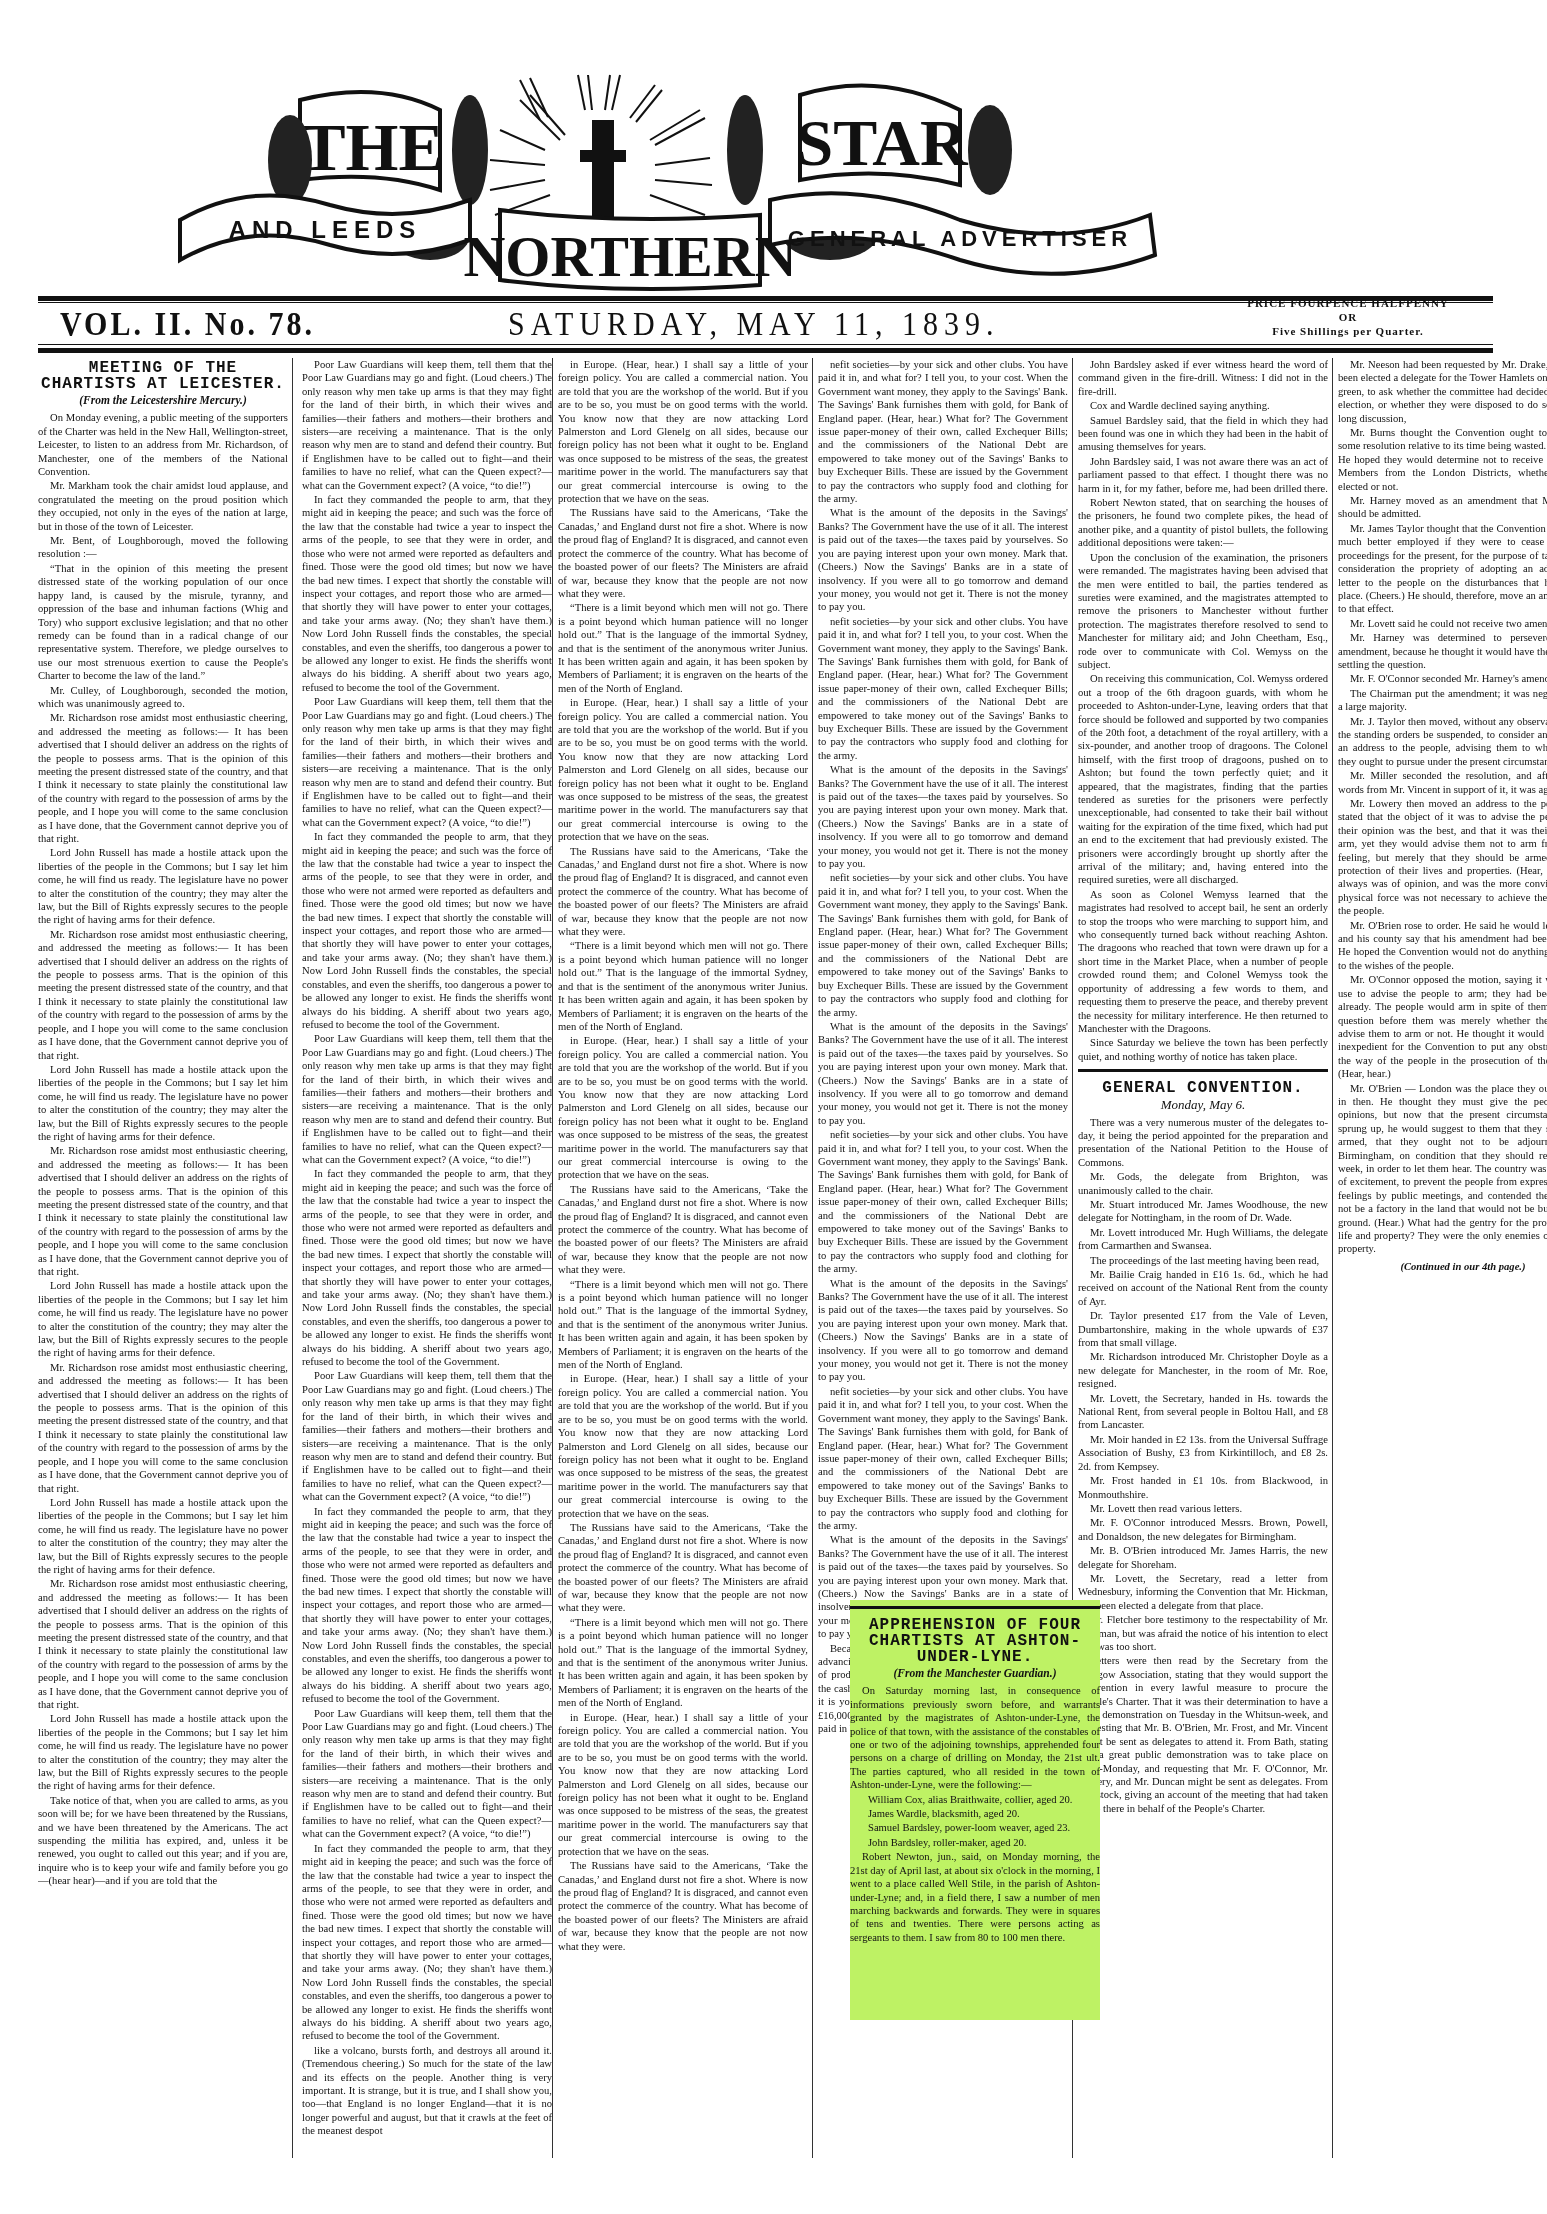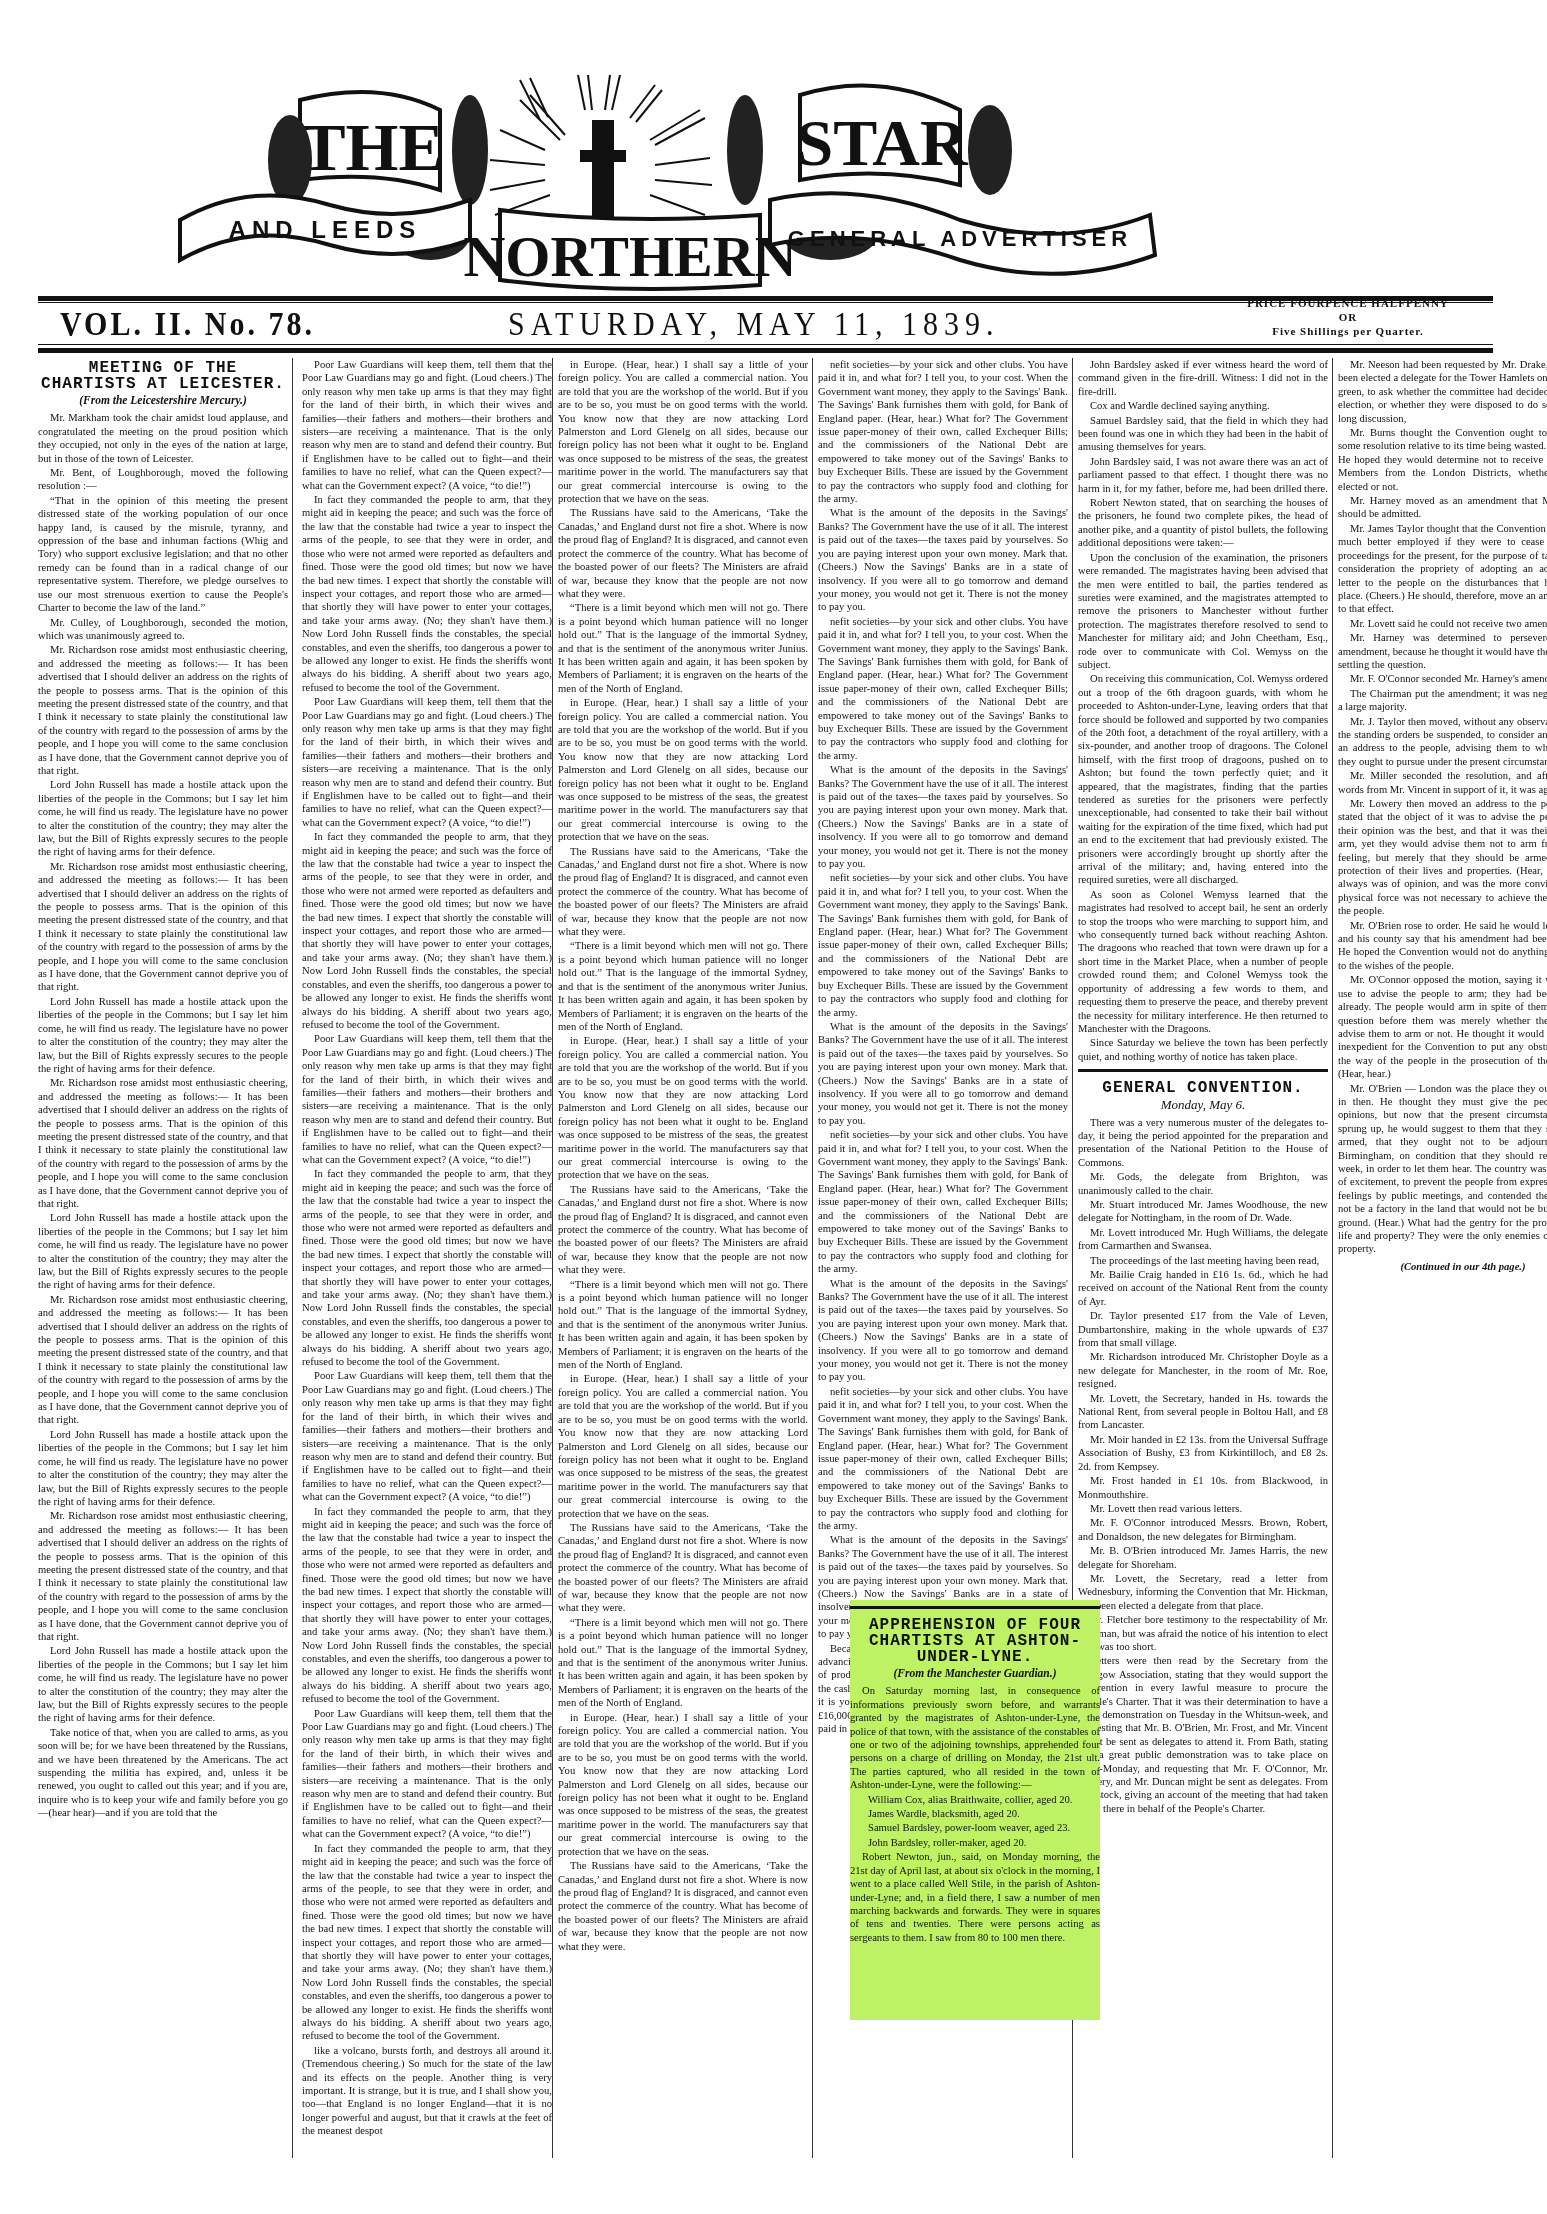--- a/index.html
+++ b/index.html
@@ -96,20 +96,21 @@
 </div>
 
 <div class="rule-thin" style="top:344px;"></div>
 <div class="rule-thick" style="top:348px;"></div>
 
 <div class="columns">
 
   <div class="col" style="left:0;">
     <div class="headline">MEETING OF THE CHARTISTS AT LEICESTER.</div>
     <div class="subhead">(From the Leicestershire Mercury.)</div>
+    <p>On Monday evening, a public meeting of the supporters of the Charter was held in the New Hall, Wellington-street, Leicester, to listen to an address from Mr. Richardson, of Manchester, one of the members of the National Convention.</p>
     <p>Mr. Markham took the chair amidst loud applause, and congratulated the meeting on the proud position which they occupied, not only in the eyes of the nation at large, but in those of the town of Leicester.</p>
     <p>Mr. Bent, of Loughborough, moved the following resolution :—</p>
     <p>“That in the opinion of this meeting the present distressed state of the working population of our once happy land, is caused by the misrule, tyranny, and oppression of the base and inhuman factions (Whig and Tory) who support exclusive legislation; and that no other remedy can be found than in a radical change of our representative system. Therefore, we pledge ourselves to use our most strenuous exertion to cause the People's Charter to become the law of the land.”</p>
     <p>Mr. Culley, of Loughborough, seconded the motion, which was unanimously agreed to.</p>
     <p>Mr. Richardson rose amidst most enthusiastic cheering, and addressed the meeting as follows:— It has been advertised that I should deliver an address on the rights of the people to possess arms. That is the opinion of this meeting the present distressed state of the country, and that I think it necessary to state plainly the constitutional law of the country with regard to the possession of arms by the people, and I hope you will come to the same conclusion as I have done, that the Government cannot deprive you of that right.</p>
     <p>Lord John Russell has made a hostile attack upon the liberties of the people in the Commons; but I say let him come, he will find us ready. The legislature have no power to alter the constitution of the country; they may alter the law, but the Bill of Rights expressly secures to the people the right of having arms for their defence.</p>
     <p>Mr. Richardson rose amidst most enthusiastic cheering, and addressed the meeting as follows:— It has been advertised that I should deliver an address on the rights of the people to possess arms. That is the opinion of this meeting the present distressed state of the country, and that I think it necessary to state plainly the constitutional law of the country with regard to the possession of arms by the people, and I hope you will come to the same conclusion as I have done, that the Government cannot deprive you of that right.</p>
     <p>Lord John Russell has made a hostile attack upon the liberties of the people in the Commons; but I say let him come, he will find us ready. The legislature have no power to alter the constitution of the country; they may alter the law, but the Bill of Rights expressly secures to the people the right of having arms for their defence.</p>
     <p>Mr. Richardson rose amidst most enthusiastic cheering, and addressed the meeting as follows:— It has been advertised that I should deliver an address on the rights of the people to possess arms. That is the opinion of this meeting the present distressed state of the country, and that I think it necessary to state plainly the constitutional law of the country with regard to the possession of arms by the people, and I hope you will come to the same conclusion as I have done, that the Government cannot deprive you of that right.</p>
     <p>Lord John Russell has made a hostile attack upon the liberties of the people in the Commons; but I say let him come, he will find us ready. The legislature have no power to alter the constitution of the country; they may alter the law, but the Bill of Rights expressly secures to the people the right of having arms for their defence.</p>
@@ -187,21 +188,21 @@
     <p>Mr. Stuart introduced Mr. James Woodhouse, the new delegate for Nottingham, in the room of Dr. Wade.</p>
     <p>Mr. Lovett introduced Mr. Hugh Williams, the delegate from Carmarthen and Swansea.</p>
     <p>The proceedings of the last meeting having been read,</p>
     <p>Mr. Bailie Craig handed in £16 1s. 6d., which he had received on account of the National Rent from the county of Ayr.</p>
     <p>Dr. Taylor presented £17 from the Vale of Leven, Dumbartonshire, making in the whole upwards of £37 from that small village.</p>
     <p>Mr. Richardson introduced Mr. Christopher Doyle as a new delegate for Manchester, in the room of Mr. Roe, resigned.</p>
     <p>Mr. Lovett, the Secretary, handed in Hs. towards the National Rent, from several people in Boltou Hall, and £8 from Lancaster.</p>
     <p>Mr. Moir handed in £2 13s. from the Universal Suffrage Association of Bushy, £3 from Kirkintilloch, and £8 2s. 2d. from Kempsey.</p>
     <p>Mr. Frost handed in £1 10s. from Blackwood, in Monmouthshire.</p>
     <p>Mr. Lovett then read various letters.</p>
-    <p>Mr. F. O'Connor introduced Messrs. Brown, Robert, and Donaldson, the new delegates for Birmingham.</p>
+    <p>Mr. F. O'Connor introduced Messrs. Brown, Powell, and Donaldson, the new delegates for Birmingham.</p>
     <p>Mr. B. O'Brien introduced Mr. James Harris, the new delegate for Shoreham.</p>
     <p>Mr. Lovett, the Secretary, read a letter from Wednesbury, informing the Convention that Mr. Hickman, had been elected a delegate from that place.</p>
     <p>Dr. Fletcher bore testimony to the respectability of Mr. Hickman, but was afraid the notice of his intention to elect him was too short.</p>
     <p>Letters were then read by the Secretary from the Glasgow Association, stating that they would support the Convention in every lawful measure to procure the People's Charter. That it was their determination to have a great demonstration on Tuesday in the Whitsun-week, and requesting that Mr. B. O'Brien, Mr. Frost, and Mr. Vincent might be sent as delegates to attend it. From Bath, stating that a great public demonstration was to take place on Whit-Monday, and requesting that Mr. F. O'Connor, Mr. Lowery, and Mr. Duncan might be sent as delegates. From Tavistock, giving an account of the meeting that had taken place there in behalf of the People's Charter.</p>
   </div>
   <div class="col-rule" style="left:1294px;"></div>
 
   <div class="col" style="left:1300px;">
     <p>Mr. Neeson had been requested by Mr. Drake, who had been elected a delegate for the Tower Hamlets on Stepney-green, to ask whether the committee had decided as to his election, or whether they were disposed to do so. After a long discussion,</p>
     <p>Mr. Burns thought the Convention ought to come to some resolution relative to its time being wasted. (Cheers.) He hoped they would determine not to receive any more Members from the London Districts, whether legally elected or not.</p>

